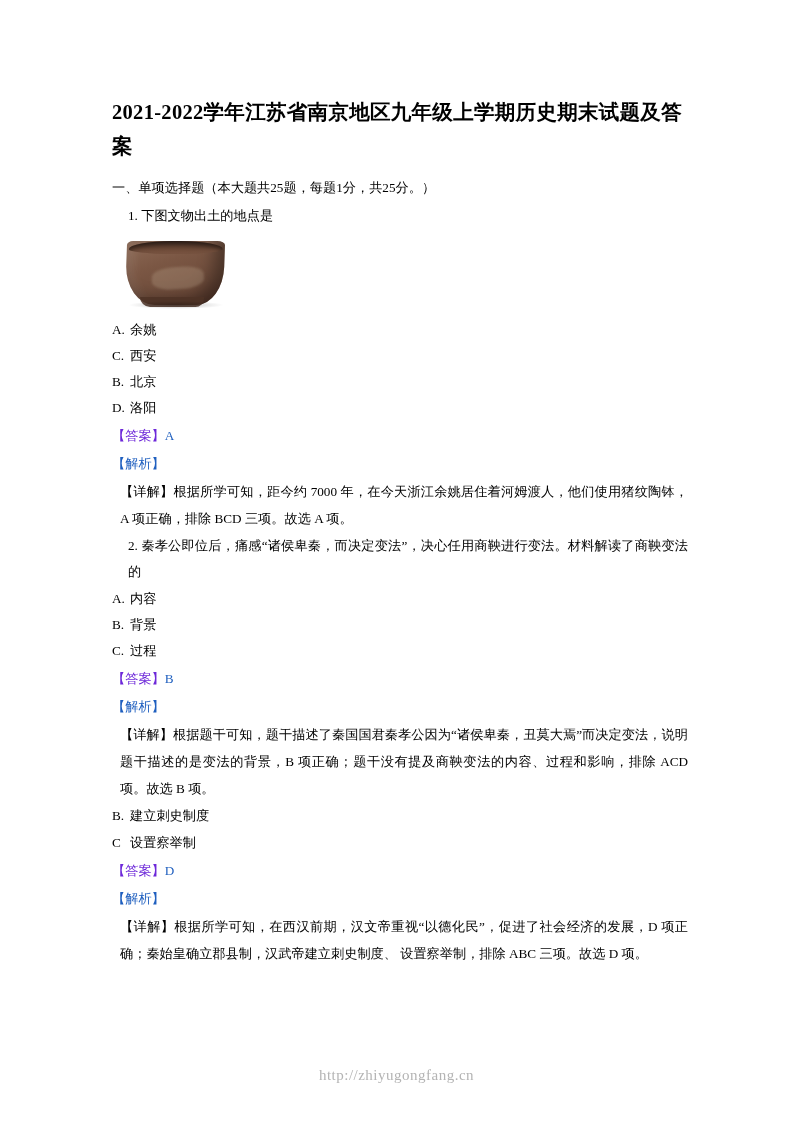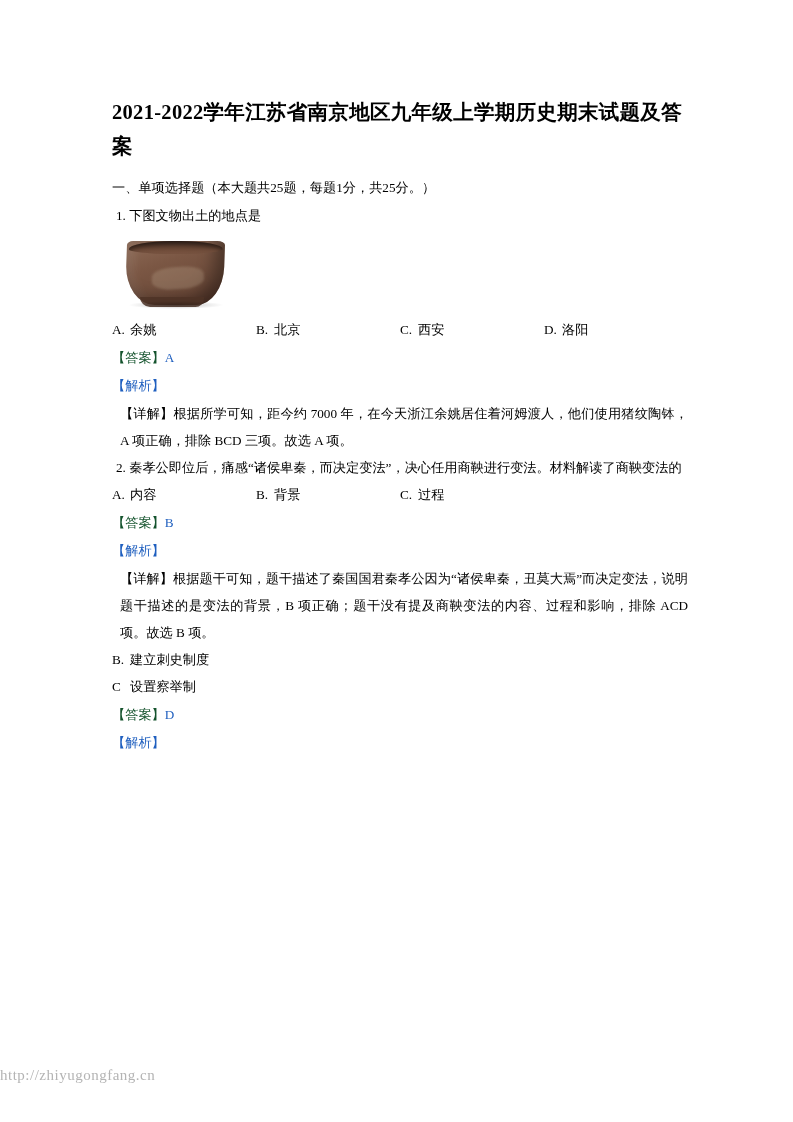--- a/index.html
+++ b/index.html
@@ -31,43 +31,44 @@
     text-align: left;
   }
   .section-head {
     font-size: 13.2px;
     line-height: 26px;
     margin: 6px 0 2px 0;
   }
   p.q {
     font-size: 13.2px;
     line-height: 26px;
-    margin: 0 0 1px 4px;
+    margin: 0 0 1px 16px;
     text-align: justify;
   }
   p.para {
     font-size: 13.2px;
     line-height: 27px;
     margin: 0 0 1px 8px;
     text-align: justify;
   }
   .ans, .expl-label {
     color: #1f5fbf;
     font-size: 13.2px;
     line-height: 27px;
     margin: 0 0 1px 0;
   }
   .ans .blk, .expl-label .blk {
-    color: #14532d;
+    color: #6d28d9;
   }
   .options {
     display: flex;
     font-size: 13.2px;
     line-height: 26px;
     margin: 0 0 1px 0;
+    flex-direction: column;
   }
   .options.four-col > div {
     width: 25%;
   }
   .options.two-col > div {
     width: 50%;
   }
   .options.two-col.indent > div:nth-child(2) {
     padding-left: 14px;
   }
@@ -134,20 +135,21 @@
     bottom: 2px;
     width: 96px;
     height: 8px;
     background: radial-gradient(ellipse at center, rgba(0,0,0,0.25) 0%, rgba(0,0,0,0) 70%);
   }
   .footer-url {
     position: absolute;
     left: 0;
     right: 0;
     bottom: 38px;
+    text-align: center;
     color: #b4b4b4;
     font-size: 15px;
     font-family: "Liberation Serif", serif;
     letter-spacing: 0.5px;
   }
   .tiny-mark {
     position: relative;
     top: 8px;
     left: -160px;
     font-size: 9px;
@@ -172,22 +174,22 @@
   <div class="artifact-wrap">
     <div class="artifact">
       <div class="bowl"></div>
       <div class="bowl-foot"></div>
       <div class="bowl-shadow"></div>
     </div>
   </div>
 
   <div class="options four-col">
     <div><span class="opt-letter">A.</span><span>余姚</span></div>
+    <div><span class="opt-letter">C.</span><span>西安</span></div>
     <div><span class="opt-letter">B.</span><span>北京</span></div>
-    <div><span class="opt-letter">C.</span><span>西安</span></div>
     <div><span class="opt-letter">D.</span><span>洛阳</span></div>
   </div>
 
   <p class="ans">
     <span class="blk">【答案】</span><span>A</span>
   </p>
   <p class="expl-label">【解析】</p>
   <p class="para">【详解】根据所学可知，距今约 7000 年，在今天浙江余姚居住着河姆渡人，他们使用猪纹陶钵，A 项正确，排除 BCD 三项。故选 A 项。</p>
 
   <p class="q">
@@ -209,15 +211,16 @@
     <div><span class="opt-letter">B.</span><span>建立刺史制度</span></div>
   </div>
   <div class="options two-col indent">
     <div><span class="opt-letter">C</span><span>设置察举制</span></div>
   </div>
   <div class="tiny-mark">.</div>
   <p class="ans">
     <span class="blk">【答案】</span><span>D</span>
   </p>
   <p class="expl-label">【解析】</p>
+  <p class="para">【详解】根据所学可知，在西汉前期，汉文帝重视“以德化民”，促进了社会经济的发展，D 项正确；秦始皇确立郡县制，汉武帝建立刺史制度、 设置察举制，排除 ABC 三项。故选 D 项。</p>
 
   <div class="footer-url">http://zhiyugongfang.cn</div>
 </div>
 
 </body></html>

